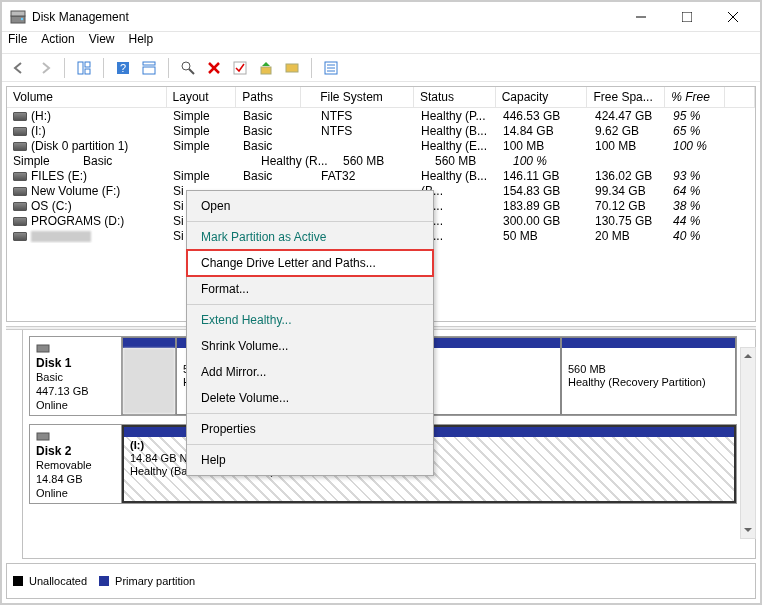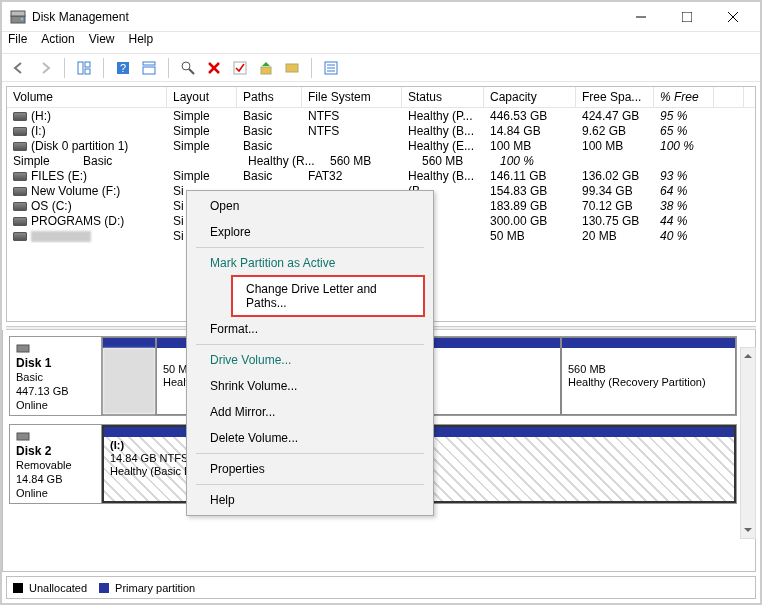--- a/index.html
+++ b/index.html
@@ -18,41 +18,41 @@
 .tb-sep { width: 1px; height: 20px; background: #ccc; margin: 0 4px; }
 .volume-table { border: 1px solid #c0c0c0; margin: 4px; flex: 0 0 auto; }
 .vt-header { display: flex; background: #fff; border-bottom: 1px solid #e5e5e5; }
 .vt-header-cell { border-right: 1px solid #e5e5e5; padding: 3px 6px; font-size: 12px; background: #fff; overflow: hidden; white-space: nowrap; }
 .vt-body { height: 213px; overflow: hidden; }
 .vt-row { display: flex; height: 15px; align-items: center; }
 .vt-cell { padding: 0 6px; font-size: 12px; white-space: nowrap; overflow: hidden; }
 .vt-icon { width: 14px; height: 10px; display:inline-block; margin-right: 4px; vertical-align:middle;}
 .disk-icon-small { background: linear-gradient(#888,#555); border-radius:1px; width:14px; height:9px; border:1px solid #555;}
 .col0 { width: 160px; } .col1 { width: 70px; } .col2 { width: 65px; }
-.col3 { width: 100px; } .col4 { width: 82px; } .col5 { width: 92px; }
+.col3 { width: 100px; margin-left: 13px; } .col4 { width: 82px; } .col5 { width: 92px; }
 .col6 { width: 78px; } .col7 { width: 60px; font-style: italic; } .col8 { width: 30px; }
 
-.ctx-menu { position: absolute; left: 184px; top: 188px; width: 248px; background: #f2f2f2; border: 1px solid #aaa; box-shadow: 2px 2px 4px rgba(0,0,0,0.2); z-index: 100; padding: 2px 9px;}
+.ctx-menu { position: absolute; left: 184px; top: 188px; width: 248px; background: #f2f2f2; border: 1px solid #aaa; box-shadow: 2px 2px 4px rgba(0,0,0,0.2); z-index: 100; padding: 2px 0;}
 .ctx-item { padding: 6px 14px; font-size: 12px; color: #000; }
 .ctx-item.disabled { color: #0f766e; }
 .ctx-sep { height: 1px; background: #d0d0d0; margin: 2px 0; }
-.ctx-item.hl { outline: 2px solid #e53935; outline-offset: -1px; background:#fff;margin-left:36px;}
-
-.disk-panel { flex: 1; margin: 0 4px 0 0; border: 1px solid #c0c0c0; border-top: none; overflow: hidden; position: relative; padding-bottom: 10px;}
+.ctx-item.hl { outline: 2px solid #e53935; outline-offset: -1px; background:#fff;}
+
+.disk-panel { flex: 1; margin: 0 4px 0 20px; border: 1px solid #c0c0c0; border-top: none; overflow: hidden; position: relative; padding-bottom: 10px;}
 .disk-inner { position:absolute; inset:0; overflow:auto; padding: 6px 18px 6px 6px; }
 .disk-row { display: flex; border: 1px solid #999; margin-bottom: 8px; height: 80px; }
 .disk-info { width: 92px; border-right:1px solid #999; padding: 4px 6px; font-size: 11px; line-height: 14px; }
 .disk-info b { display:block; font-size:12px; }
 .part-container { flex:1; display:flex; }
 .partition { border: 1px solid #888; margin:0; display:flex; flex-direction:column; }
 .partition .bar { height: 10px; background: #25359b; }
 .partition .plabel { padding: 2px 6px; font-size: 11px; line-height: 13px; flex:1; overflow:hidden;}
 .partition.hatch .plabel { background-image: repeating-linear-gradient(45deg,#fff 0 6px,#d8d8d8 6px 8px); }
 .splitter { height: 4px; background: #f0f0f0; margin: 0 4px; border-top:1px solid #ccc; border-bottom:1px solid #ccc; }
-.legend { height: 23px; margin: 4px; border: 1px solid #c0c0c0; display:flex; align-items:center; padding: 0 6px; font-size:11px; gap:6px;}
+.legend { height: 36px; margin: 4px; border: 1px solid #c0c0c0; display:flex; align-items:center; padding: 0 6px; font-size:11px; gap:6px;}
 .leg-sw { width: 10px; height: 10px; }
 .scrollbar-vert { position: absolute; right: 4px; top: 345px; width: 16px; height: 192px; background:#f0f0f0; border:1px solid #ddd;}
 .sb-btn { height: 16px; display:flex; align-items:center; justify-content:center; background:#f0f0f0;}
 .blur-box { background:#ccc; filter:blur(1px); display:inline-block; width:60px; height:11px; vertical-align:middle;}
 </style>
 </head>
 <body>
 
 <div class="window">
 
@@ -344,27 +344,26 @@
 
   <div class="legend">
     <span class="leg-sw" style="background:#000"></span>
     <span>Unallocated</span>
     <span class="leg-sw" style="background:#25359b; margin-left:6px;"></span>
     <span>Primary partition</span>
   </div>
 
   <div class="ctx-menu">
     <div class="ctx-item">Open</div>
-    <div class="ctx-item">Explore</div>
     <div class="ctx-sep"></div>
     <div class="ctx-item disabled">Mark Partition as Active</div>
     <div class="ctx-item hl">Change Drive Letter and Paths...</div>
     <div class="ctx-item">Format...</div>
     <div class="ctx-sep"></div>
-    <div class="ctx-item disabled">Drive Volume...</div>
+    <div class="ctx-item disabled">Extend Healthy...</div>
     <div class="ctx-item">Shrink Volume...</div>
     <div class="ctx-item">Add Mirror...</div>
     <div class="ctx-item">Delete Volume...</div>
     <div class="ctx-sep"></div>
     <div class="ctx-item">Properties</div>
     <div class="ctx-sep"></div>
     <div class="ctx-item">Help</div>
   </div>
 
 </div>

